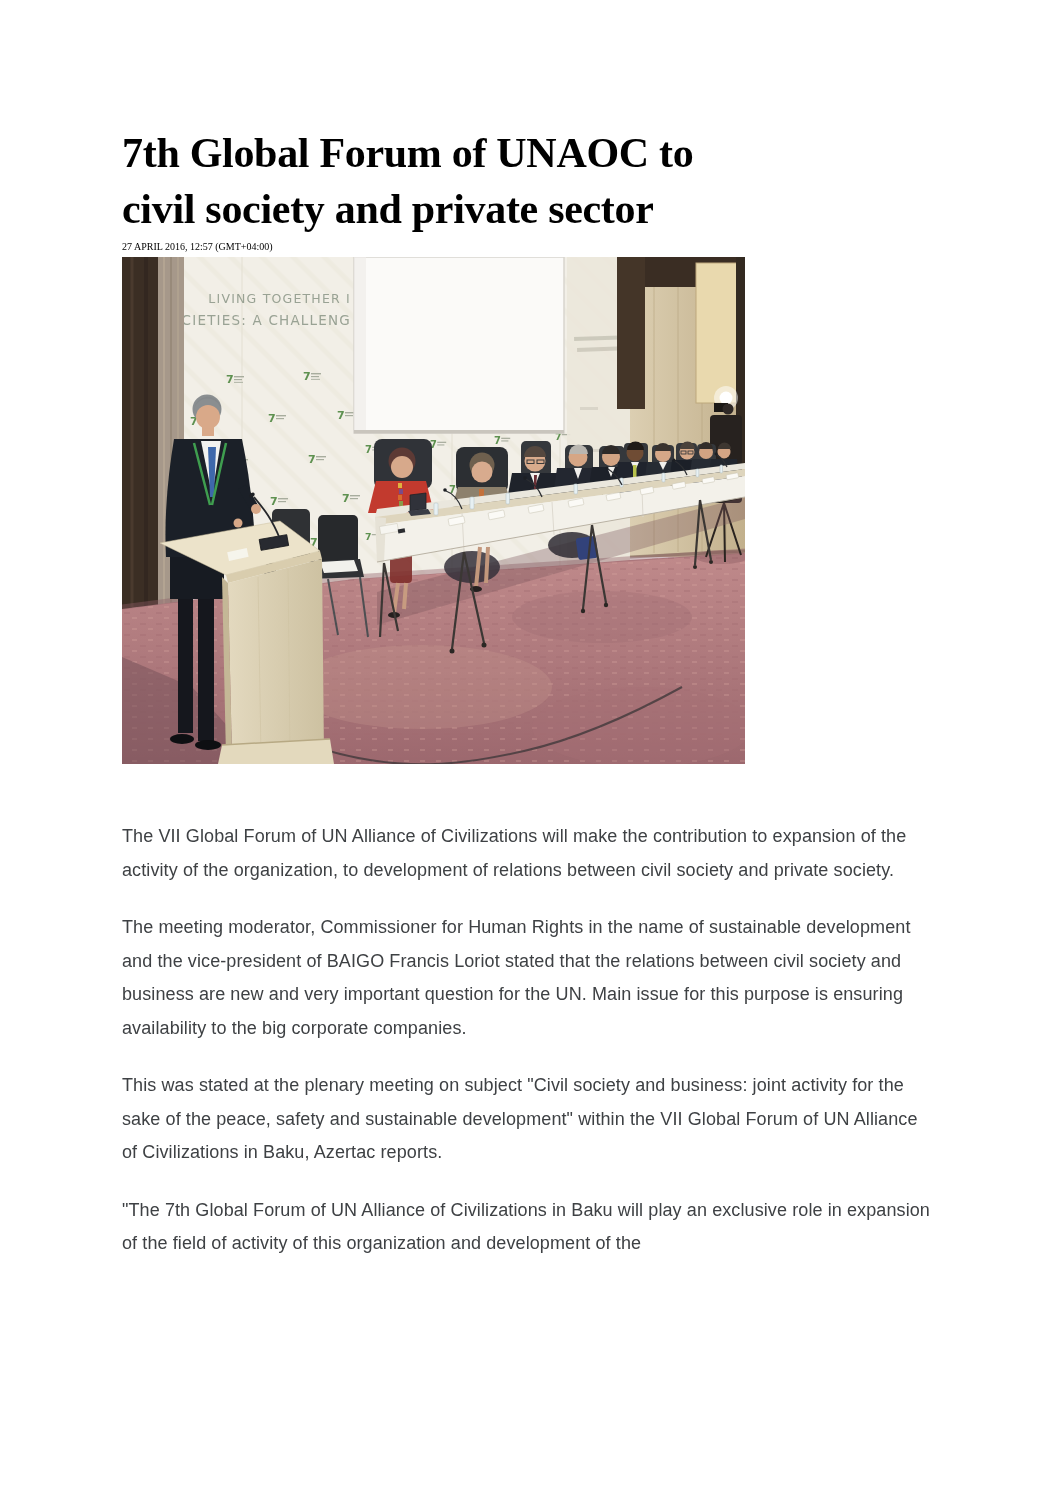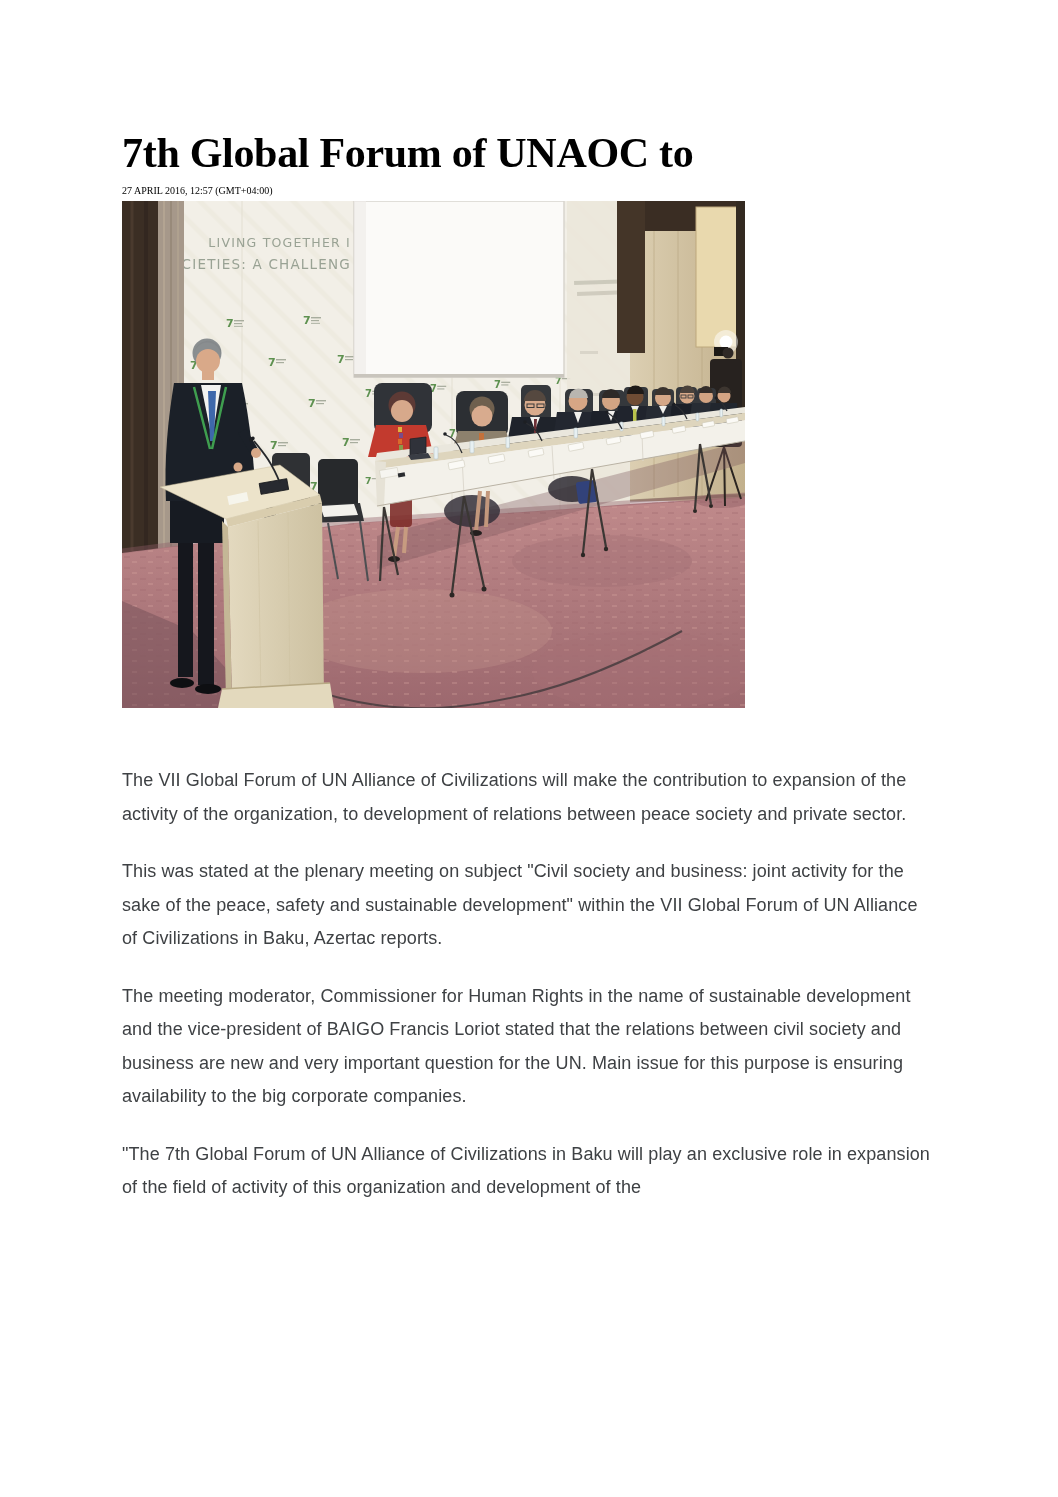--- a/index.html
+++ b/index.html
@@ -27,20 +27,21 @@
   .logo7{font-family:"DejaVu Sans",sans-serif;font-weight:700;font-size:11px;fill:#5e9150;}
   .slogan{font-family:"DejaVu Sans",sans-serif;fill:#99a294;letter-spacing:1.2px;}
 </style>
 </head>
 <body>
 
 <div class="page">
 
   <h1 class="article-title">
       <span class="tl">7th Global Forum of UNAOC to</span>
+      <span class="tl">civil society and private sector</span>
     </h1>
 
   <div class="timestamp">27 APRIL 2016, 12:57 (GMT+04:00)</div>
 
   <figure class="photo">
     <svg width="623" height="507" viewBox="0 0 623 507">
       <defs>
         <linearGradient id="wallG" x1="0" y1="0" x2="1" y2="0">
           <stop offset="0" stop-color="#dccfb2"></stop>
             <stop offset="1" stop-color="#c2b08c"></stop>
@@ -445,19 +446,19 @@
         <path d="M100,488 L208,482" stroke="#b7a984" stroke-width="1.5"></path>
         <rect x="-14" y="-6" width="28" height="11" fill="#282a30" stroke="#15161a" stroke-width="0.8" transform="translate(152,286) rotate(-10)"></rect>
         <rect x="-10" y="-5" width="20" height="9" fill="#f7f6f0" opacity="0.9" transform="translate(116,298) rotate(-12)"></rect>
         <path d="M158,282 C150,262 142,252 132,240" stroke="#26282c" stroke-width="1.8" fill="none"></path>
         <ellipse cx="130" cy="238" rx="3" ry="2" fill="#1d1f23" transform="rotate(-35 130 238)"></ellipse>
       </g>
     </svg>
   </figure>
 
   <div class="article-body">
-    <p class="first">The VII Global Forum of UN Alliance of Civilizations will make the contribution to expansion of the activity of the organization, to development of relations between peace society and private sector.</p>
+    <p class="first">The VII Global Forum of UN Alliance of Civilizations will make the contribution to expansion of the activity of the organization, to development of relations between civil society and private society.</p>
+    <p>The meeting moderator, Commissioner for Human Rights in the name of sustainable development and the vice-president of BAIGO Francis Loriot stated that the relations between civil society and business are new and very important question for the UN. Main issue for this purpose is ensuring availability to the big corporate companies.</p>
     <p>This was stated at the plenary meeting on subject "Civil society and business: joint activity for the sake of the peace, safety and sustainable development" within the VII Global Forum of UN Alliance of Civilizations in Baku, Azertac reports.</p>
-    <p>The meeting moderator, Commissioner for Human Rights in the name of sustainable development and the vice-president of BAIGO Francis Loriot stated that the relations between civil society and business are new and very important question for the UN. Main issue for this purpose is ensuring availability to the big corporate companies.</p>
     <p>"The 7th Global Forum of UN Alliance of Civilizations in Baku will play an exclusive role in expansion of the field of activity of this organization and development of the</p>
   </div>
 
 </div>
 
 </body></html>

